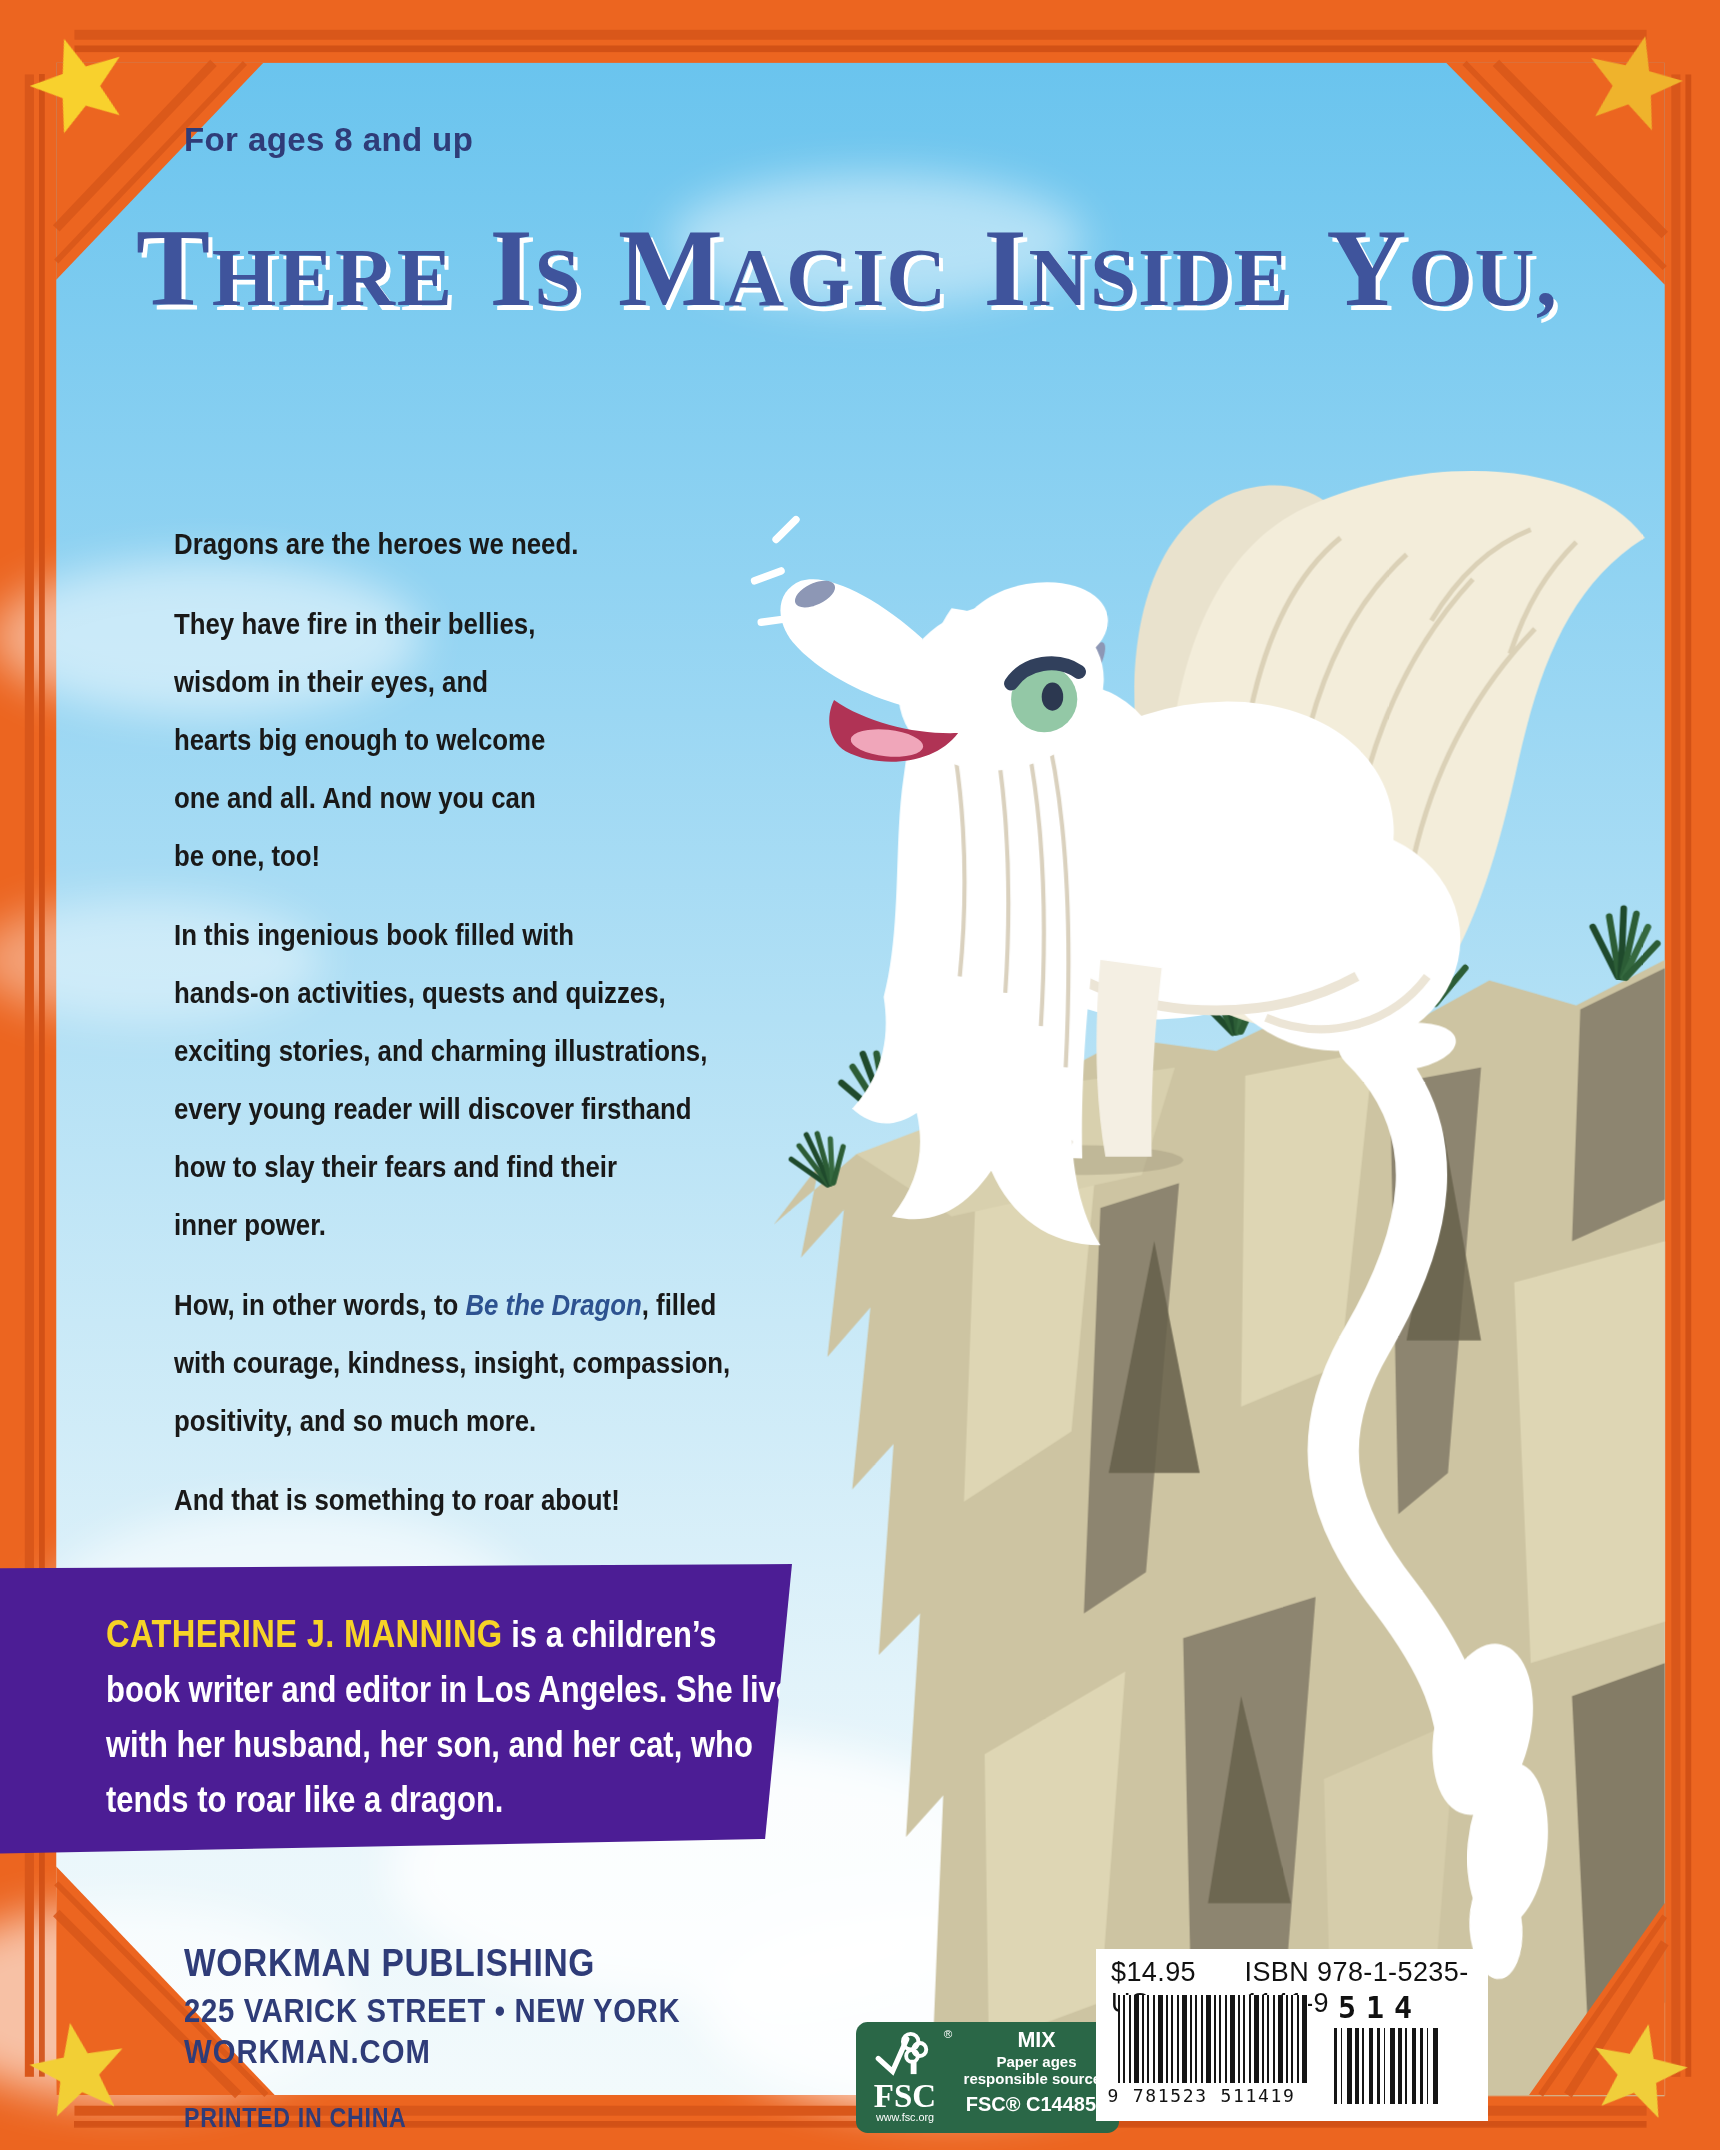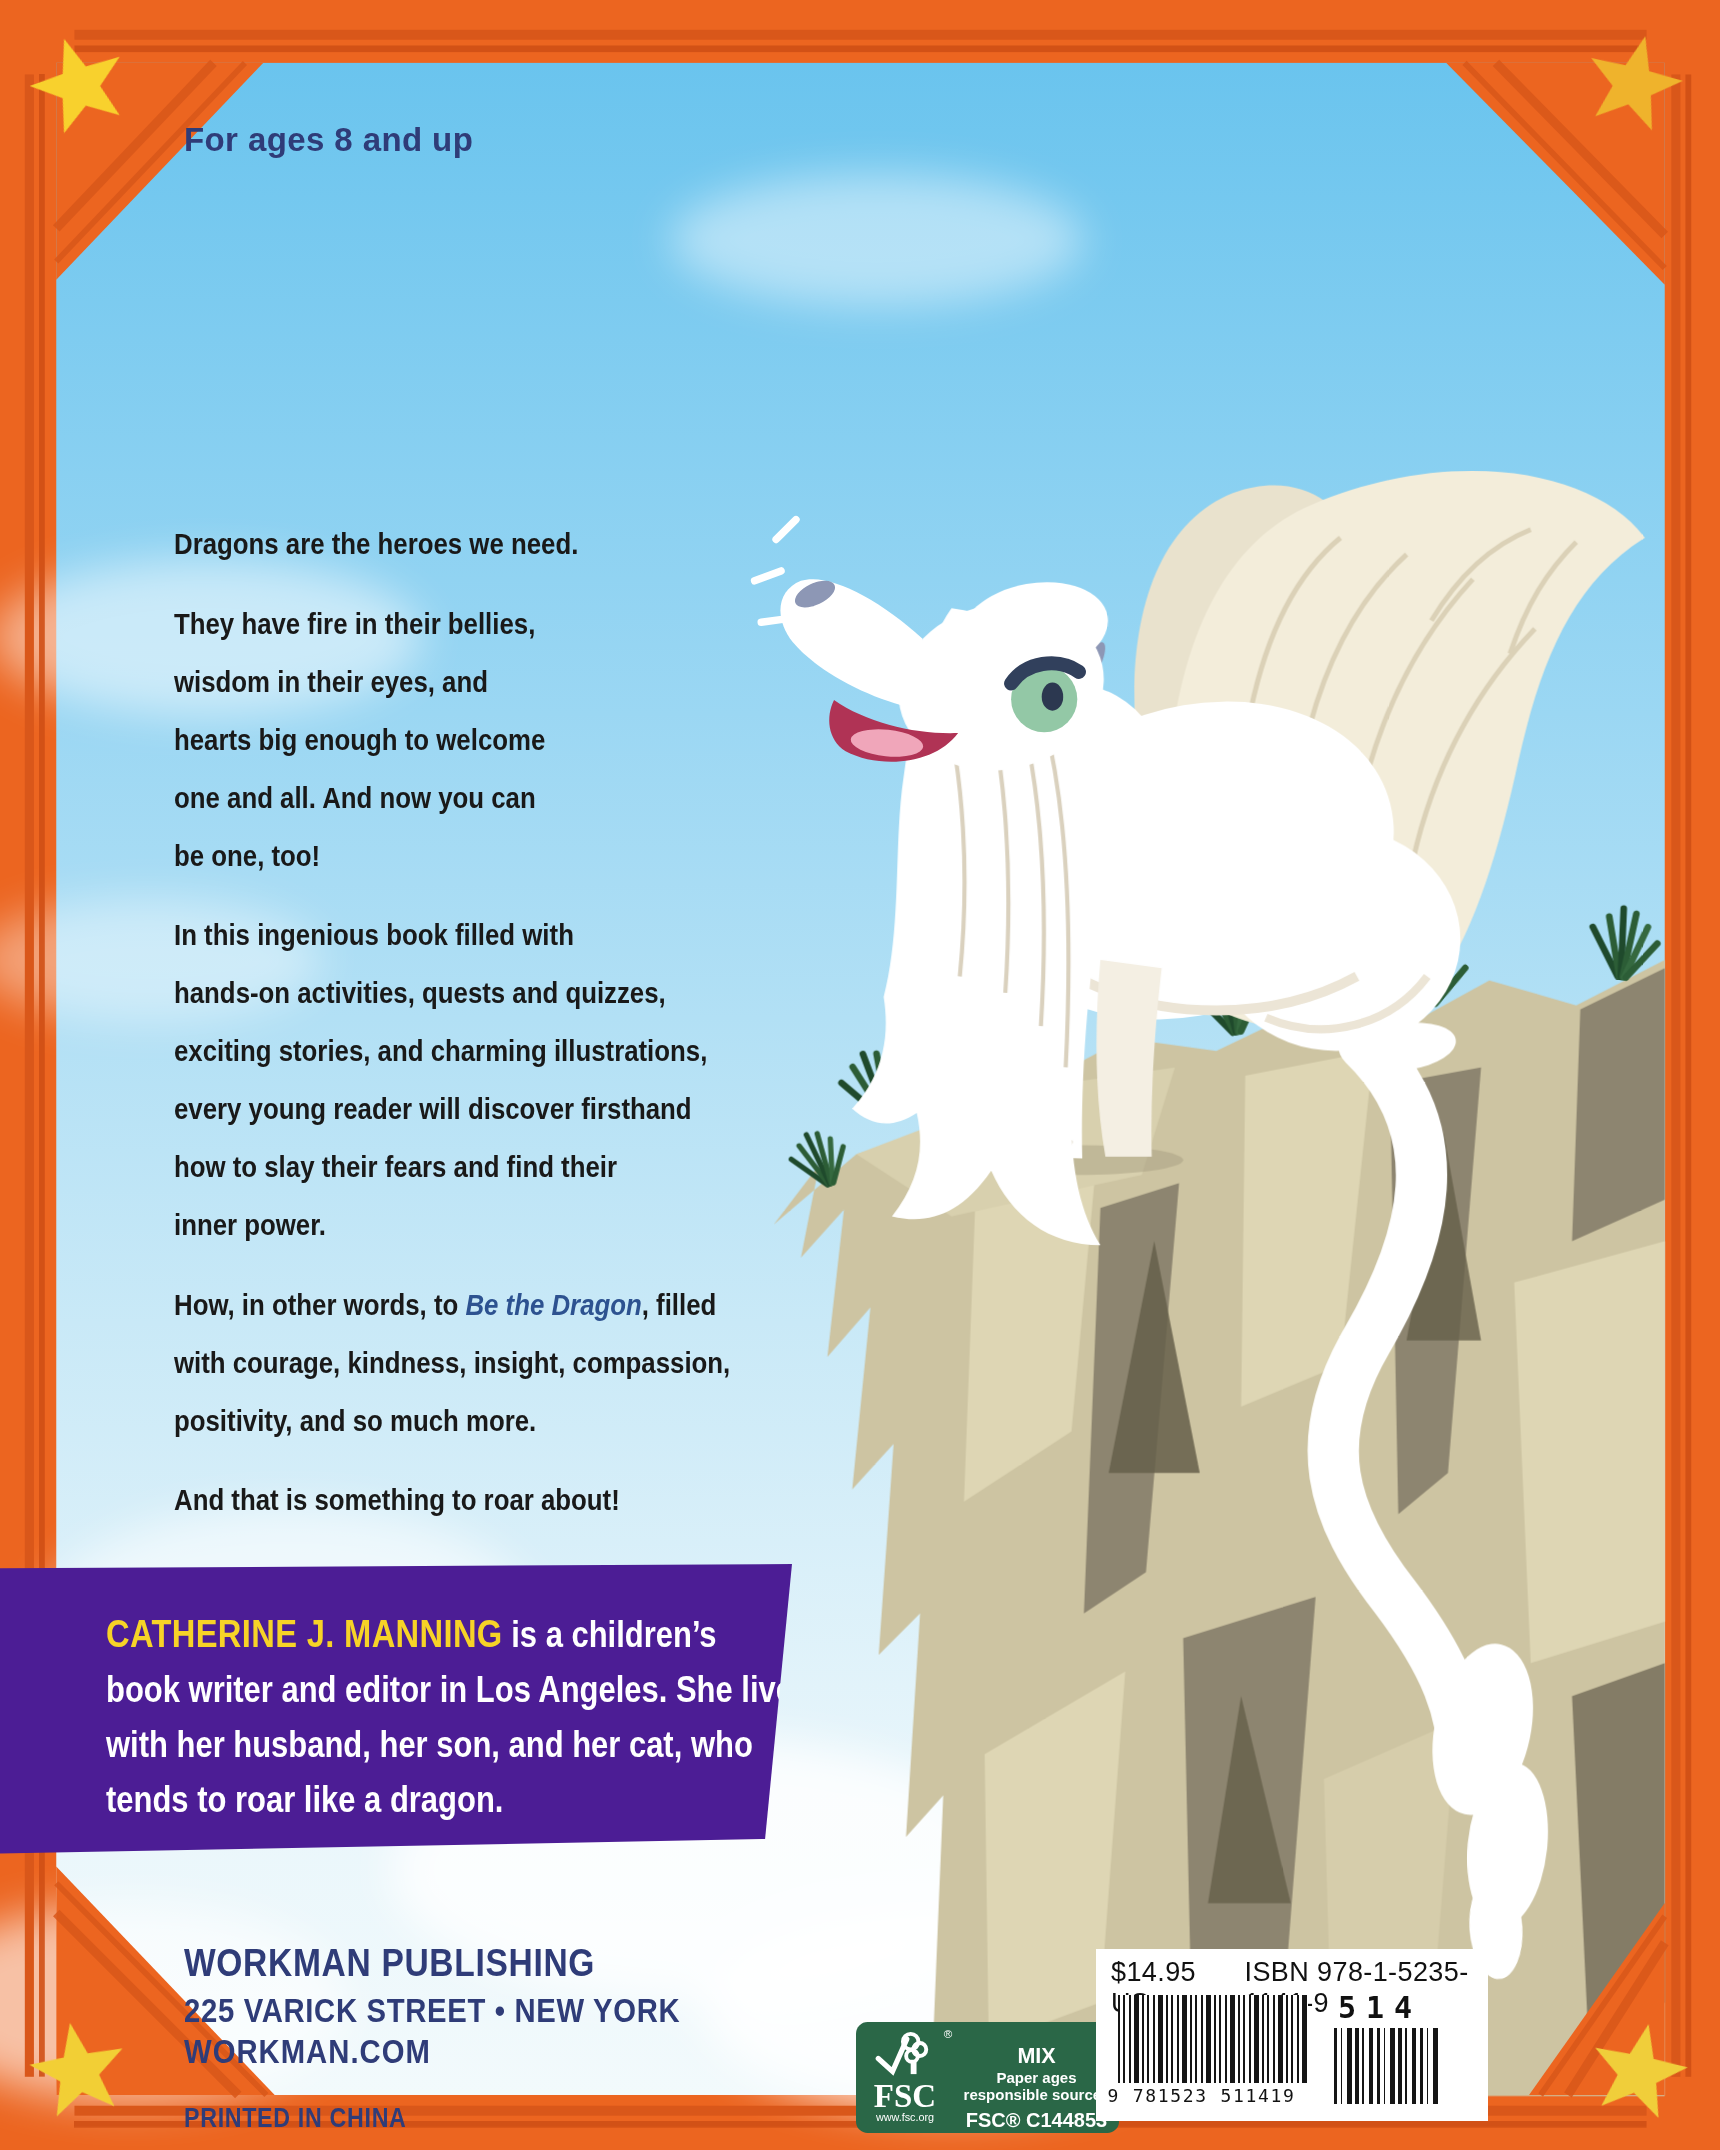--- a/index.html
+++ b/index.html
@@ -39,21 +39,21 @@
   .pubsite{font-size:34px;font-weight:800;letter-spacing:1.2px;line-height:38px;margin-bottom:33px;}
   .pubchina{font-size:27px;font-weight:700;letter-spacing:0.8px;}
 
   
   .fsc{left:856px;top:1974px;width:263px;height:111px;background:#2a6747;border-radius:11.6px;
        display:flex;color:#fff;}
   .fsc-left{width:98px;position:relative;padding-top:8.3px;text-align:center;}
   .fsc-acronym{font-family:"Liberation Serif",serif;font-size:33px;font-weight:700;line-height:30px;}
   .fsc-url{font-size:10.8px;line-height:13.2px;}
   .fsc-reg{position:absolute;top:5px;right:1.7px;font-size:11.6px;}
-  .fsc-right{flex:1;text-align:center;padding-top:22px;}
+  .fsc-right{flex:1;text-align:center;padding-top:6px;}
   .fsc-mix{font-size:21.5px;font-weight:700;line-height:25px;}
   .fsc-src{font-size:15px;font-weight:700;line-height:17.4px;}
   .fsc-cert{font-size:20px;font-weight:700;line-height:25px;margin-top:4.1px;}
 
   
   .bcbox{left:1096px;top:1901px;width:392px;height:172px;background:#fff;color:#111;}
   .bcrow{display:flex;gap:30px;padding:8.3px 0 0 15px;font-size:27px;letter-spacing:0.4px;}
   .bars-main{position:absolute;left:21.5px;top:46px;width:190px;height:88px;
      background:repeating-linear-gradient(90deg,#151515 0 2.5px,#fff 2.5px 5px,#151515 5px 6.6px,#fff 6.6px 10.8px,#151515 10.8px 13.2px,#fff 13.2px 15.7px,#151515 15.7px 20.7px,#fff 20.7px 24px);}
   .ean-digits{position:absolute;left:11.6px;top:136px;width:215px;font-family:"DejaVu Sans Mono",monospace;
@@ -232,20 +232,21 @@
     <use href="#starpath" transform="translate(96,104) rotate(-18)" fill="#f8d12d"></use>
     <use href="#starpath" transform="translate(1974,102) rotate(14)" fill="#efb32c"></use>
     <use href="#starpath" transform="translate(95,2504) rotate(-10)" fill="#f2cf35"></use>
     <use href="#starpath" transform="translate(1980,2505) rotate(12)" fill="#f0ce3a"></use>
   </g>
 </svg>
 
 <div class="txt ages">For ages 8 and up</div>
 
 <div class="txt headline">
+  <div class="hl"><span><span class="bigcap">T</span>HERE</span> <span><span class="bigcap">I</span>S</span> <span><span class="bigcap">M</span>AGIC</span> <span><span class="bigcap">I</span>NSIDE</span> <span><span class="bigcap">Y</span>OU,</span></div>
 </div>
 
 <div class="txt bodycol">
   <div class="para">
       <div class="bl cond">Dragons are the heroes we need.</div>
     </div>
   <div class="para">
     <div class="bl cond">They have fire in their bellies,</div>
     <div class="bl cond">wisdom in their eyes, and</div>
     <div class="bl cond">hearts big enough to welcome</div>

